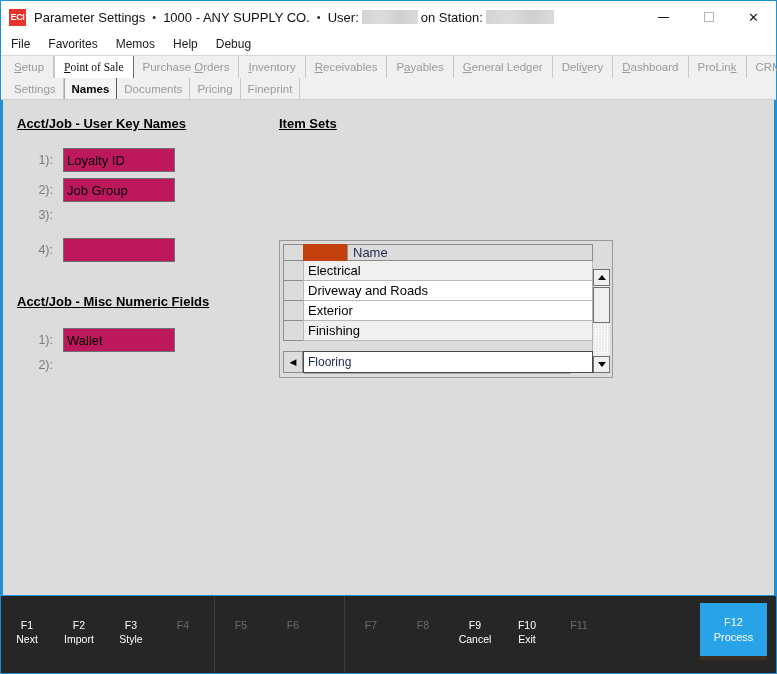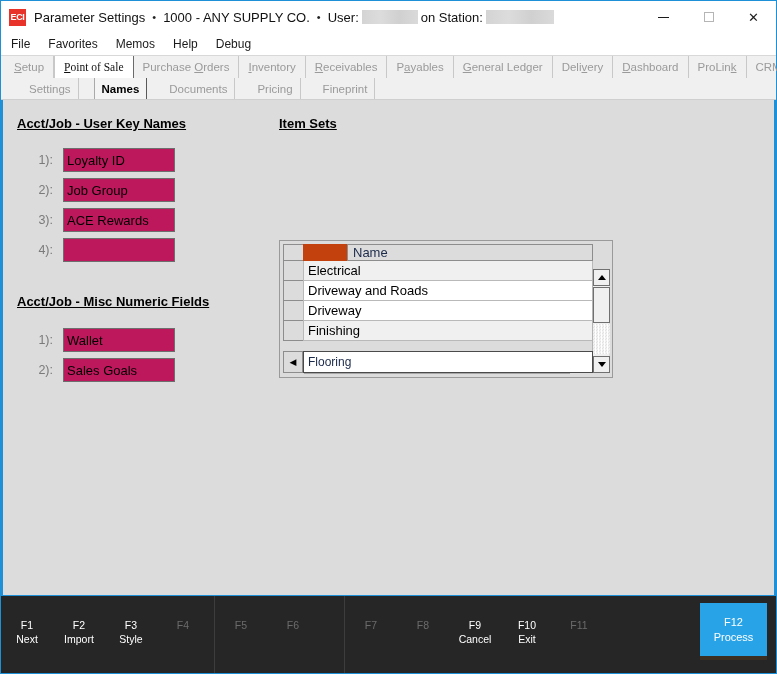--- a/index.html
+++ b/index.html
@@ -168,21 +168,20 @@
     border-bottom: 1px solid #cfcfcf;
   }
   .subtabstrip .stab {
     display: flex;
     align-items: center;
     padding: 0 7px;
     color: #9a9a9a;
     white-space: nowrap;
     border-right: 1px solid #c8c8c8;
     box-sizing: border-box;
-    margin-left: 15px;
   }
   .subtabstrip .stab.active {
     background: #f4f4f4;
     color: #000000;
     font-weight: bold;
     border-left: 1px solid #a9a9a9;
     border-right: 1px solid #5a5a5a;
   }
 
   
@@ -565,36 +564,34 @@
     <div class="field-row" style="left:14px; top:48px;">
       <div class="field-label">1):</div>
       <input class="field-input" type="text" value="Loyalty ID" style="">
     </div>
     <div class="field-row" style="left:14px; top:78px;">
       <div class="field-label">2):</div>
       <input class="field-input" type="text" value="Job Group" style="">
     </div>
     <div class="field-row" style="left:14px; top:108px;">
       <div class="field-label">3):</div>
-      <input class="field-input" type="text" value="ACE Rewards" style="">
     </div>
     <div class="field-row" style="left:14px; top:138px;">
       <div class="field-label">4):</div>
       <input class="field-input" type="text" value="" style="">
     </div>
 
     <div class="section-title" style="left:14px; top:194px;">Acct/Job - Misc Numeric Fields</div>
 
     <div class="field-row" style="left:14px; top:228px;">
       <div class="field-label">1):</div>
       <input class="field-input" type="text" value="Wallet" style="">
     </div>
     <div class="field-row" style="left:14px; top:258px;">
       <div class="field-label">2):</div>
-      <input class="field-input" type="text" value="Sales Goals" style="">
     </div>
 
     <div class="section-title" style="left:276px; top:16px;">Item Sets</div>
 
     <div class="grid-wrap">
       <div class="grid-inner">
 
         <div class="grid-header">
           <div class="hcell-ind"></div>
           <div class="hcell-name">Name</div>
@@ -603,21 +600,21 @@
         <div class="grid-row alt">
           <div class="ind"></div>
           <div class="cell">Electrical</div>
         </div>
         <div class="grid-row">
           <div class="ind"></div>
           <div class="cell">Driveway and Roads</div>
         </div>
         <div class="grid-row">
           <div class="ind"></div>
-          <div class="cell">Driveway</div>
+          <div class="cell">Exterior</div>
         </div>
         <div class="grid-row alt">
           <div class="ind"></div>
           <div class="cell">Finishing</div>
         </div>
       </div>
 
       <div class="grid-currentrow">
         <div class="ind">◀</div>
         <div class="cell">Flooring</div>

